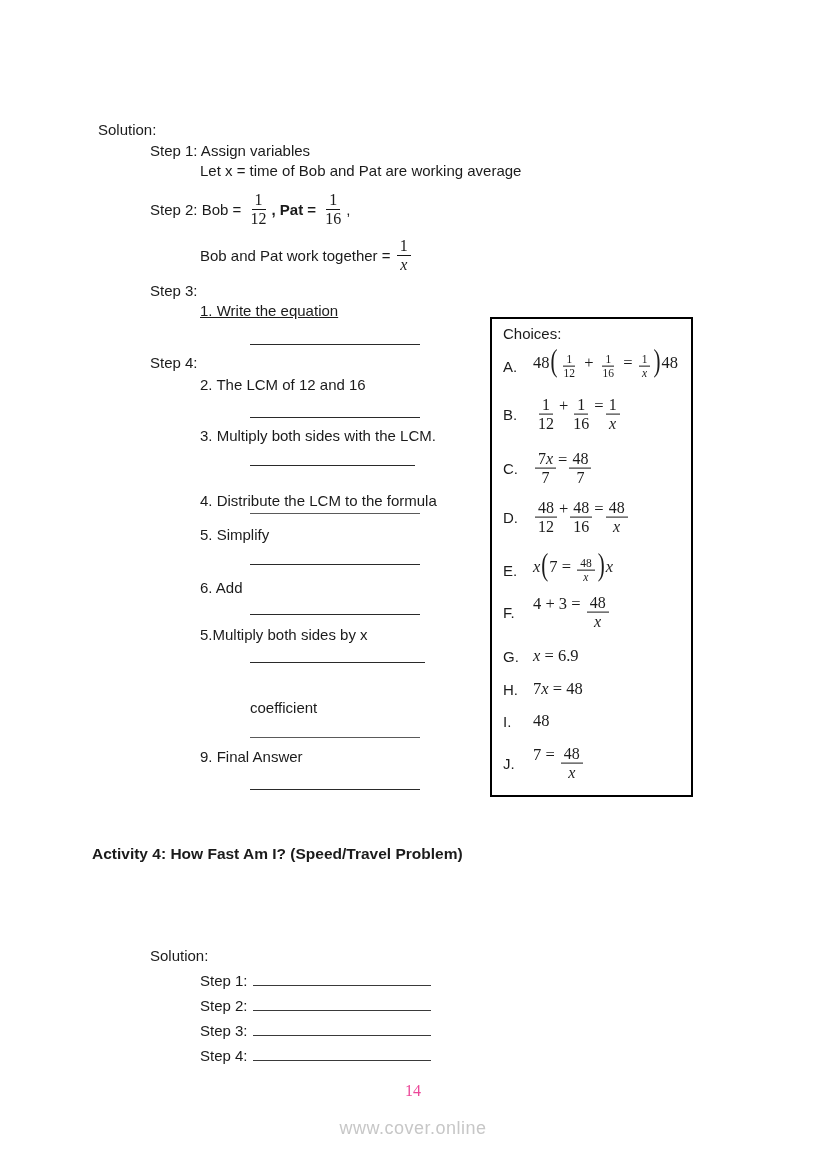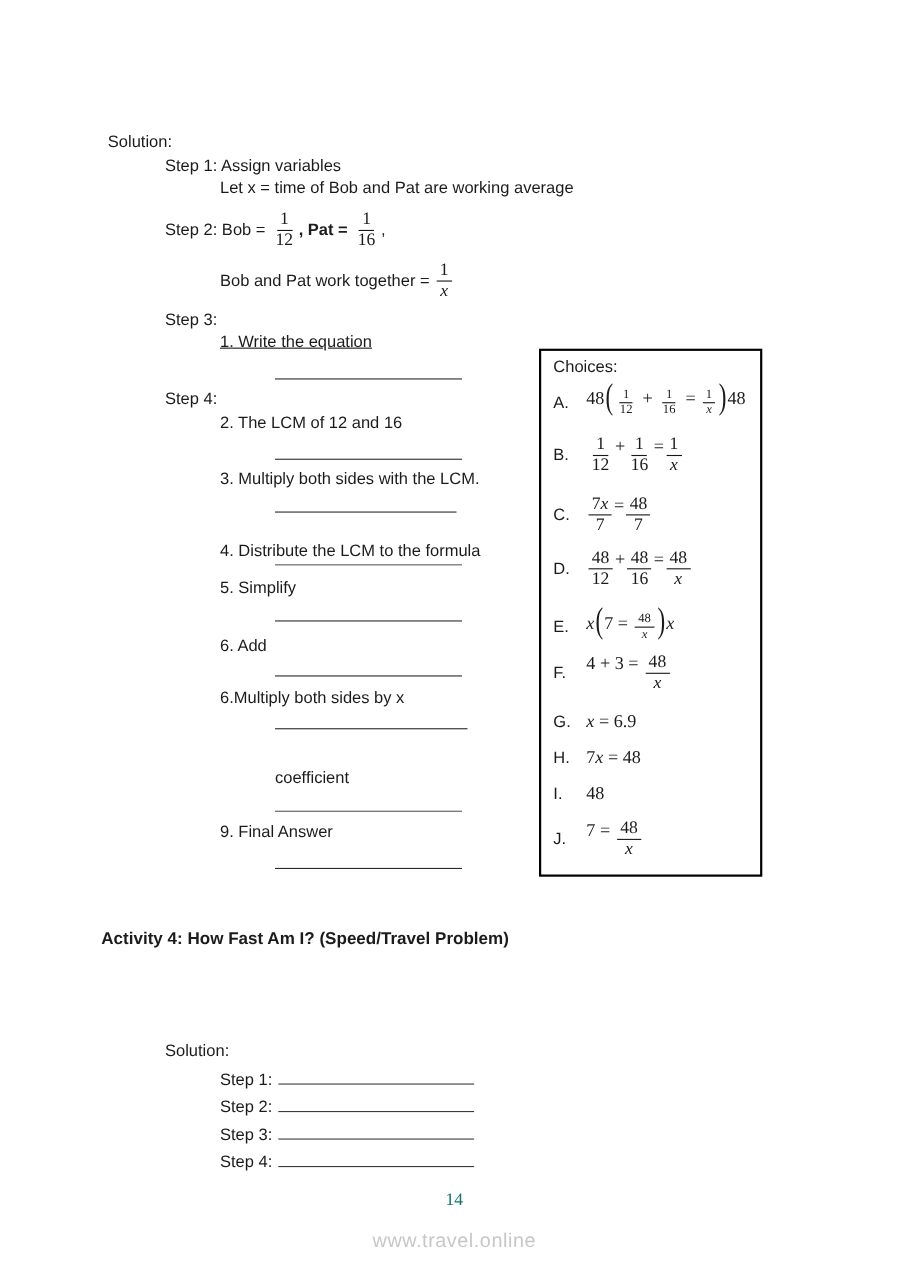--- a/index.html
+++ b/index.html
@@ -49,21 +49,21 @@
     font-size:15.3px;white-space:normal;
   }
   .astep{position:absolute;left:108px;white-space:nowrap;}
   .fill{
     display:inline-block;width:178px;height:14px;margin-left:5px;
     border-bottom:1px solid #3a3a3a;vertical-align:baseline;
   }
   
   .pagenum{
     position:absolute;left:0;top:1082px;width:826px;text-align:center;
-    font-family:"Liberation Serif",serif;font-size:16px;color:#0f766e;
+    font-family:"Liberation Serif",serif;font-size:16px;color:#ec4899;
   }
   .watermark{
     position:absolute;left:0;top:1118px;width:826px;text-align:center;
     font-size:18px;color:#c7c7c7;letter-spacing:0.5px;
   }
 </style>
 </head>
 <body>
 
 <div class="page">
@@ -108,21 +108,21 @@
 
     <div class="abs" style="left:102px;top:355px;margin-top:16px;">4. Distribute the LCM to the formula</div>
     <div class="bl" style="left:152px;top:392px;background:#5a5a5a;"></div>
 
     <div class="abs" style="left:102px;top:405px;">5. Simplify</div>
     <div class="bl" style="left:152px;top:443px;"></div>
 
     <div class="abs" style="left:102px;top:458px;">6. Add</div>
     <div class="bl" style="left:152px;top:493px;"></div>
 
-    <div class="abs" style="left:102px;top:505px;">6.Multiply both sides by x</div>
+    <div class="abs" style="left:102px;top:505px;">5.Multiply both sides by x</div>
     <div class="bl" style="left:152px;top:541px;width:175px;"></div>
 
     <div class="abs" style="left:152px;top:578px;">coefficient</div>
     <div class="bl" style="left:152px;top:616px;background:#5a5a5a;"></div>
 
     <div class="abs" style="left:102px;top:627px;">9. Final Answer</div>
     <div class="bl" style="left:152px;top:668px;"></div>
   </div>
 
   <div class="choices-box">
@@ -270,15 +270,15 @@
     <span>Step 2:</span><span class="fill"></span>
   </div>
   <div class="astep fs15" style="left:200px;top:1021px;">
     <span>Step 3:</span><span class="fill"></span>
   </div>
   <div class="astep fs15" style="left:200px;top:1046px;">
     <span>Step 4:</span><span class="fill"></span>
   </div>
 
   <div class="pagenum">14</div>
-  <div class="watermark">www.travel.online</div>
+  <div class="watermark">www.cover.online</div>
 
 </div>
 
 </body></html>

